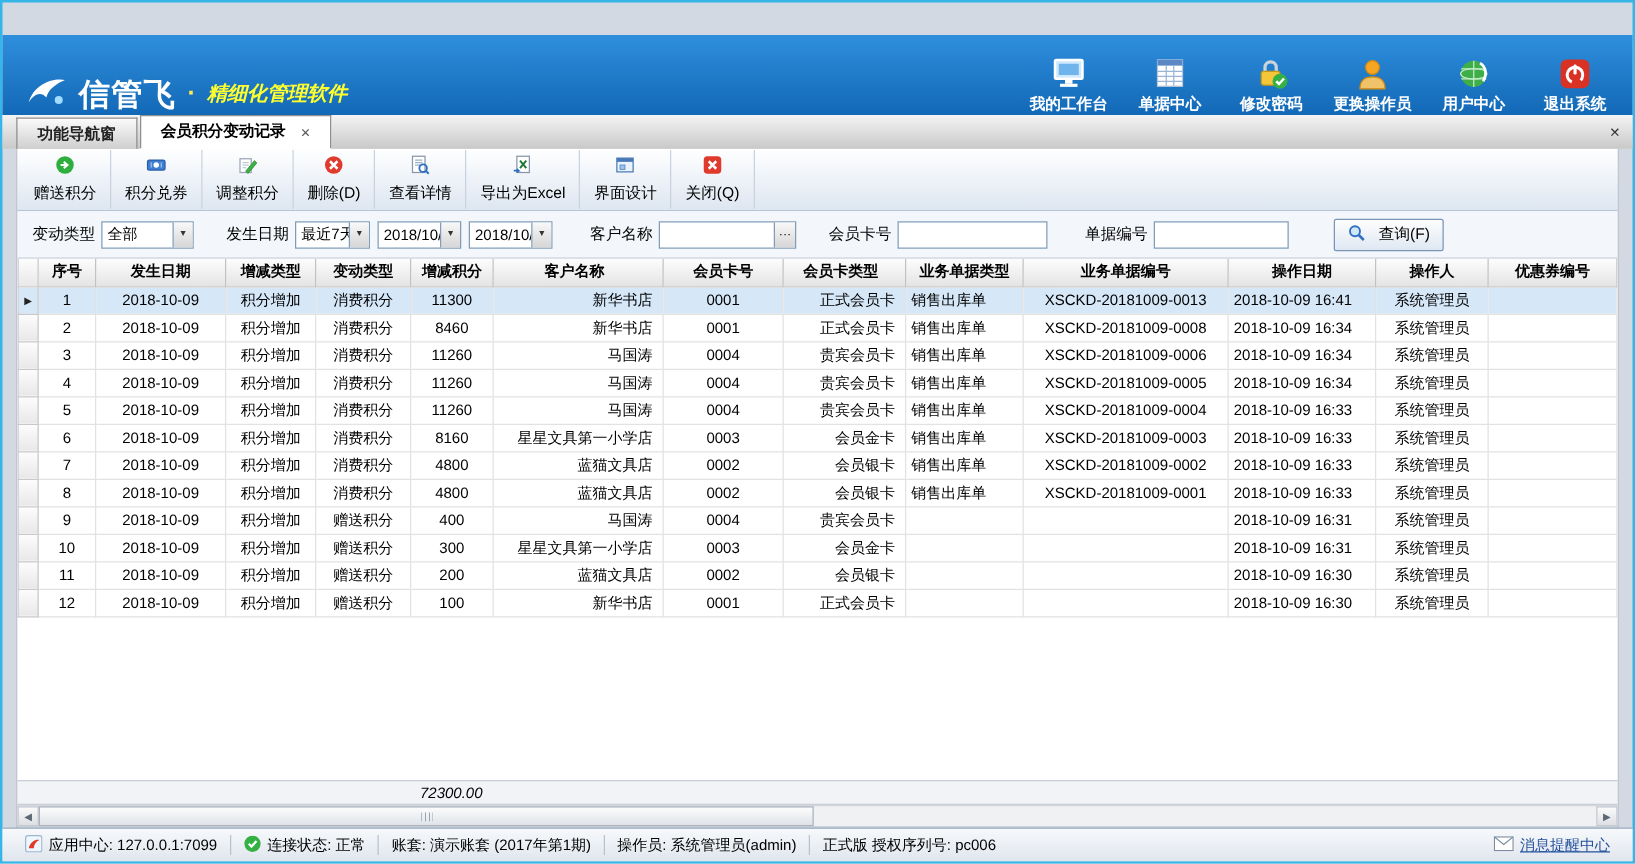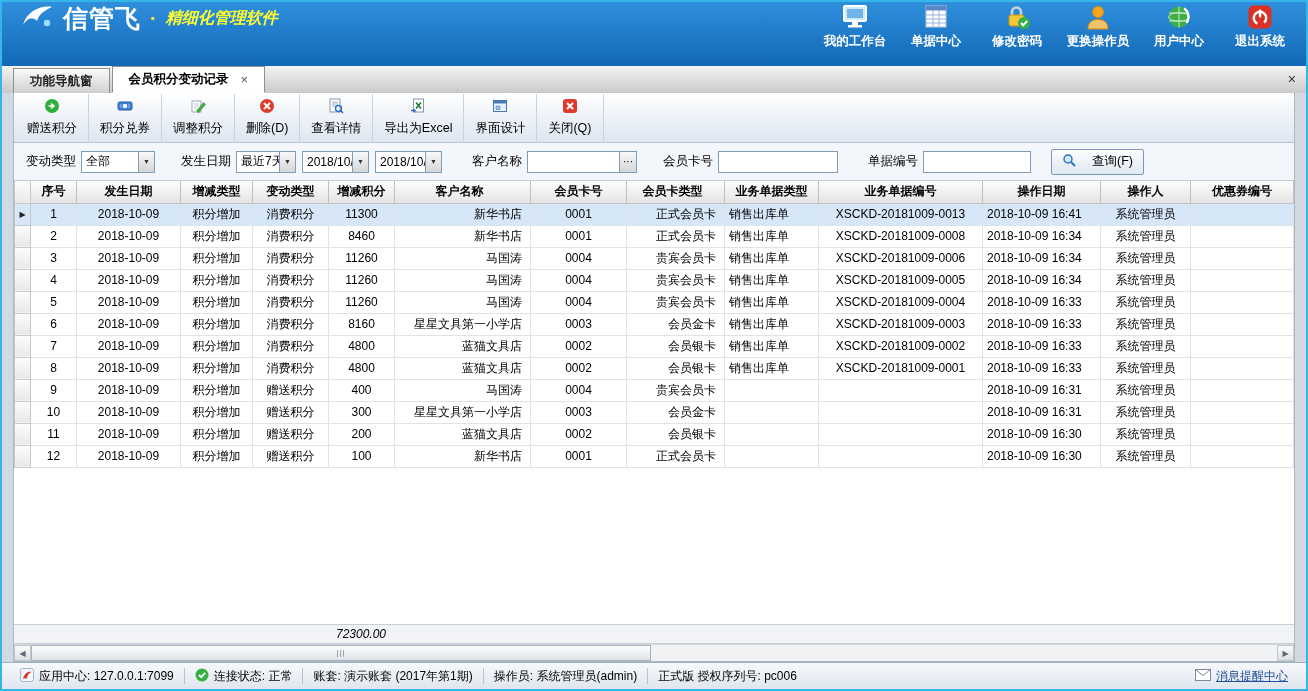--- a/index.html
+++ b/index.html
@@ -2,21 +2,21 @@
 <html><head>
 <meta charset="utf-8">
 <style>
   * { margin:0; padding:0; box-sizing:border-box; }
   html,body { width:1308px; height:691px; overflow:hidden; }
   body { font-family:"Liberation Sans","DejaVu Sans",sans-serif; font-size:12px; color:#000; }
 
   .window { width:1308px; height:691px; border:2px solid #35b6e8; display:flex; flex-direction:column; background:#d2d9e3; }
 
   
-  .app-header { height:64px; background:linear-gradient(#2f8fdd,#1268b6); display:flex; align-items:flex-start; justify-content:space-between; padding:0 14px 0 16px; flex:0 0 auto; }
+  .app-header { height:64px; background:linear-gradient(#2f8fdd,#1268b6); display:flex; align-items:flex-end; justify-content:space-between; padding:0 14px 0 16px; flex:0 0 auto;margin-top:26px; }
   .brand { display:flex; align-items:center; gap:7px; }
   .brand-title { color:#fff; font-size:25px; font-weight:bold; letter-spacing:1px; }
   .brand-sep { color:#ffe94d; font-size:20px; font-weight:bold; margin:0 2px; }
   .brand-sub { color:#ffff2e; font-size:16px; font-weight:bold; font-style:italic; }
   .nav-items { display:flex; gap:17px; }
   .nav-item { display:flex; flex-direction:column; align-items:center; gap:3px; cursor:pointer; min-width:64px; }
   .nav-label { color:#fff; font-size:12.5px; font-weight:bold; white-space:nowrap; }
   .nav-ico { height:28px; display:flex; align-items:flex-end; }
 
   
@@ -39,21 +39,21 @@
   .filterbar { height:38px; flex:0 0 auto; background:#f3f6fa; border-bottom:1px solid #c3cbd7; display:flex; align-items:center; padding:0 12px; font-size:12.5px; }
   .flabel { white-space:nowrap; margin-right:5px; }
   .combo { height:22px; background:#fff; border:1px solid #7f9db9; display:flex; align-items:center; cursor:pointer; }
   .combo-val { padding:0 4px; flex:1; white-space:nowrap; overflow:hidden; font-size:12px; }
   .combo-btn { width:16px; align-self:stretch; background:linear-gradient(#f8f8f8,#d6d6d6); border-left:1px solid #7f9db9; display:flex; align-items:center; justify-content:center; font-size:7px; color:#333; }
   .w74{width:74px;} .w80{width:60px;} .w84{width:67px;}
   .txt { height:22px; border:1px solid #7f9db9; font-size:12px; padding:0 3px; font-family:inherit; }
   .input-wrap { height:22px; border:1px solid #7f9db9; background:#fff; display:flex; align-items:center; }
   .input-wrap input { border:none; outline:none; height:18px; flex:1; min-width:0; font-size:12px; padding:0 3px; }
   .dots-btn { width:17px; align-self:stretch; background:linear-gradient(#f8f8f8,#d6d6d6); border-left:1px solid #7f9db9; font-size:10px; display:flex; align-items:center; justify-content:center; cursor:pointer; } .ml26{margin-left:26px;} .ml30{margin-left:30px;}
-  .query-btn { margin-left:20px; height:26px; padding:0 10px; display:flex; align-items:center; gap:16px; font-size:12.5px; font-family:inherit; background:linear-gradient(#fdfdfd,#dfe8f2); border:1px solid #7a96b8; border-radius:2px; cursor:pointer; }
+  .query-btn { margin-left:36px; height:26px; padding:0 10px; display:flex; align-items:center; gap:11px; font-size:12.5px; font-family:inherit; background:linear-gradient(#fdfdfd,#dfe8f2); border:1px solid #7a96b8; border-radius:2px; cursor:pointer; }
 
   
   .grid-area { flex:1; background:#fff; overflow:hidden; min-height:0; }
   table.grid { width:100%; border-collapse:collapse; table-layout:fixed; font-size:12px; }
   .grid th { height:22px; font-weight:bold; background:linear-gradient(#fdfdfd,#e4e4e4); border:1px solid #c2c2c2; border-top:none; text-align:center; white-space:nowrap; overflow:hidden; padding:0 2px; cursor:pointer; }
   .grid td { height:22px; border:1px solid #e2e2e2; white-space:nowrap; overflow:hidden; padding:0 4px; }
   .grid td.ind, .grid th.ind { background:linear-gradient(#fdfdfd,#e8e8e8); border-color:#c8c8c8; padding:0; text-align:center; font-size:8px; color:#222; }
   .grid tr.selected td { background:#d6e7f8; }
   .c0,.c1,.c2,.c3,.c4,.c6,.c9,.c11 { text-align:center; }
   .c5,.c7 { text-align:right; padding-right:8px !important; }

